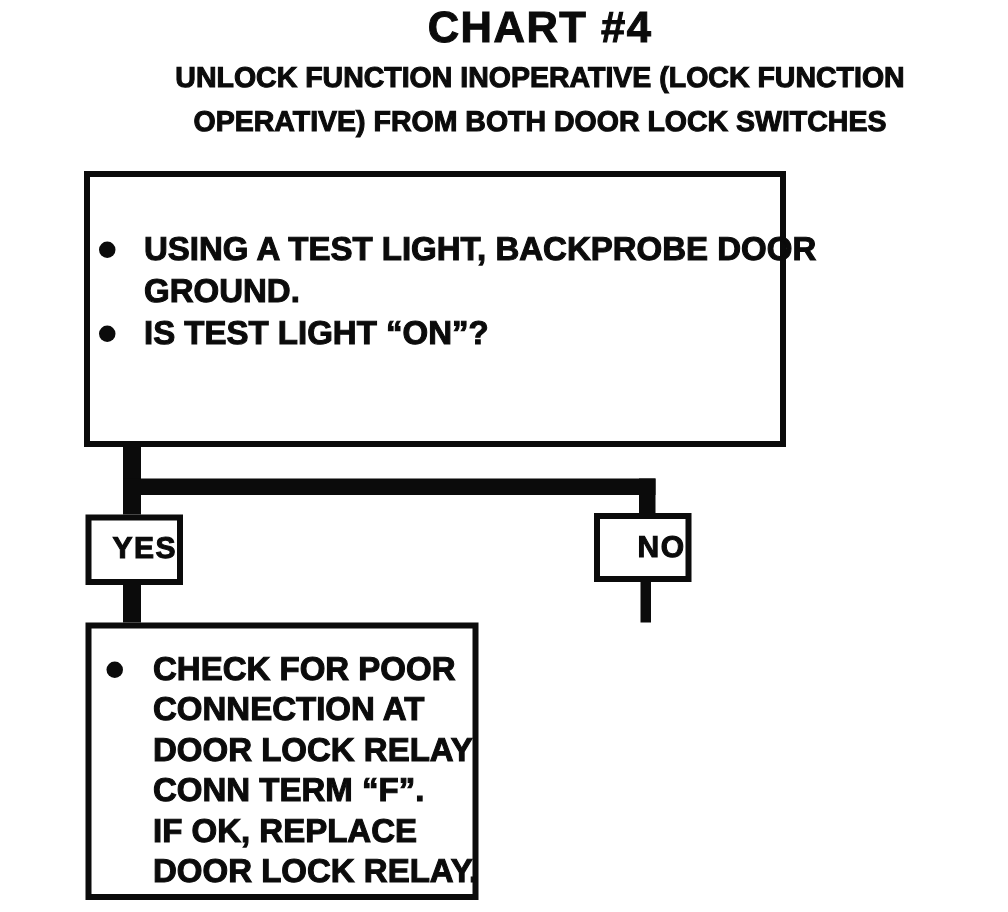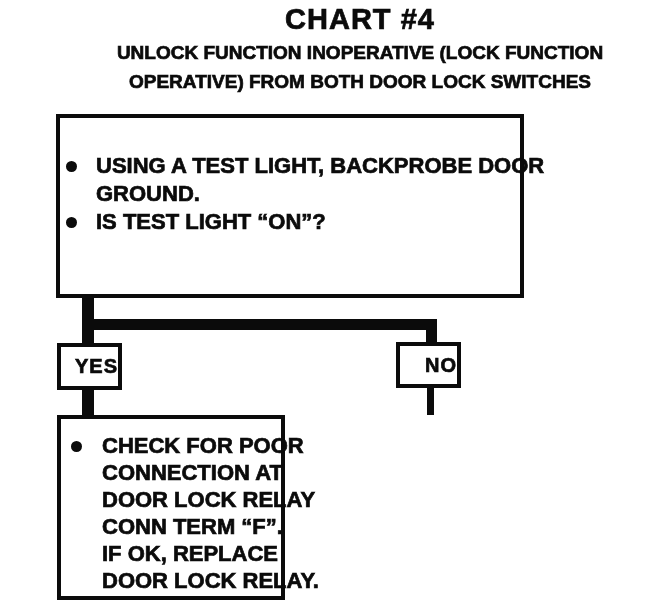--- a/index.html
+++ b/index.html
@@ -81,21 +81,21 @@
     align-items: center;
     justify-content: flex-end;
     font-size: 20px;
     letter-spacing: 1px;
   }
   .yes-label-box { left: 33px;  top: 343px; width: 65px; height: 47px; }
   .no-label-box  { left: 372px; top: 342px; width: 65px; height: 46px; }
 
   .yes-result-box {
     left: 33px; top: 415px;
-    width: 228px; height: 185px;
+    width: 262px; height: 185px;
     padding-top: 13px;
     line-height: 27px;
   }
   .yes-result-box .q-item { padding-left: 10px; }
   .yes-result-box .item-lines { margin-left: 20px; }
 
   .no-result-box {
     left: 372px; top: 412px;
     width: 287px; height: 103px;
     padding: 9px 4px 0 9px;

